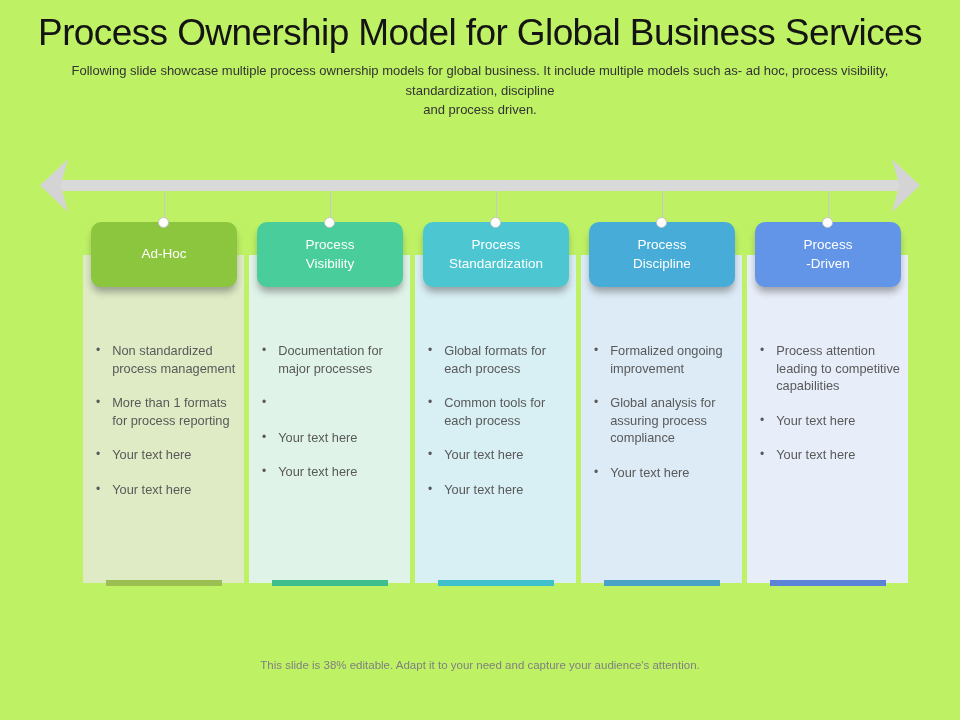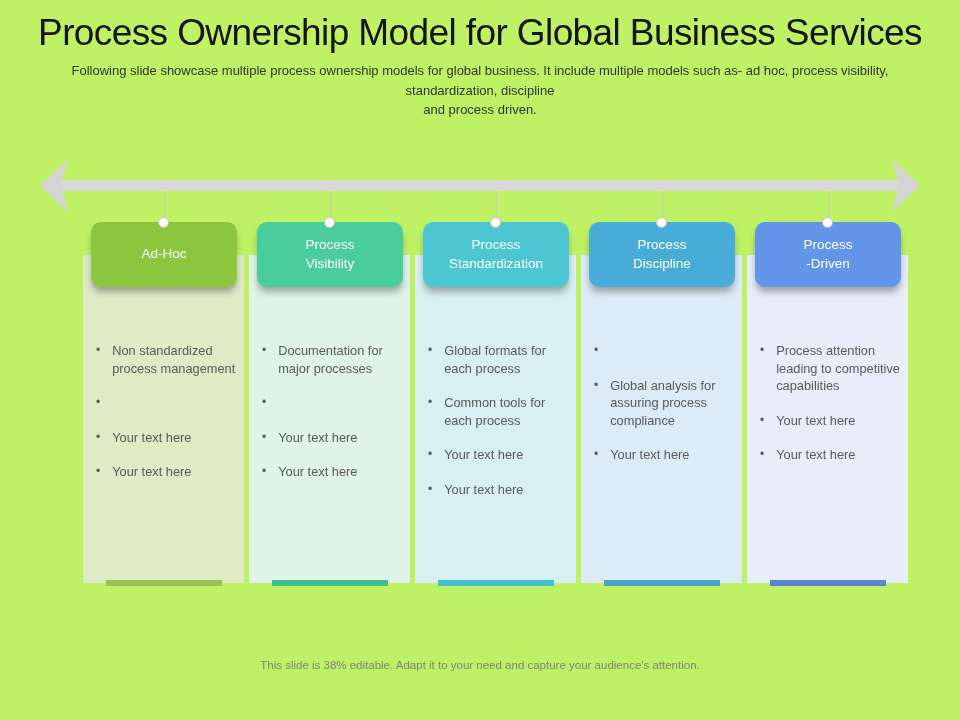--- a/index.html
+++ b/index.html
@@ -57,20 +57,21 @@
       <div class="pin"></div>
       <span class="header-label">Ad-Hoc</span>
     </div>
     <ul class="bullets">
           <li class="bullet-item">
             <span class="dot">•</span>
             <span>Non standardized process management</span>
           </li>
           <li class="bullet-item">
             <span class="dot">•</span>
+            <span>More than 1 formats for process reporting</span>
           </li>
           <li class="bullet-item">
             <span class="dot">•</span>
             <span>Your text here</span>
           </li>
           <li class="bullet-item">
             <span class="dot">•</span>
             <span>Your text here</span>
           </li>
         </ul>
@@ -138,20 +139,21 @@
     <div class="connector"></div>
     <div class="panel" style="background: rgb(220, 235, 246);"></div>
     <div class="header" style="background: rgb(71, 173, 216);">
       <div class="pin"></div>
       <span class="header-label">Process
 Discipline</span>
     </div>
     <ul class="bullets">
           <li class="bullet-item">
             <span class="dot">•</span>
+            <span>Formalized ongoing improvement</span>
           </li>
           <li class="bullet-item">
             <span class="dot">•</span>
             <span>Global analysis for assuring process compliance</span>
           </li>
           <li class="bullet-item">
             <span class="dot">•</span>
             <span>Your text here</span>
           </li>
         </ul>

